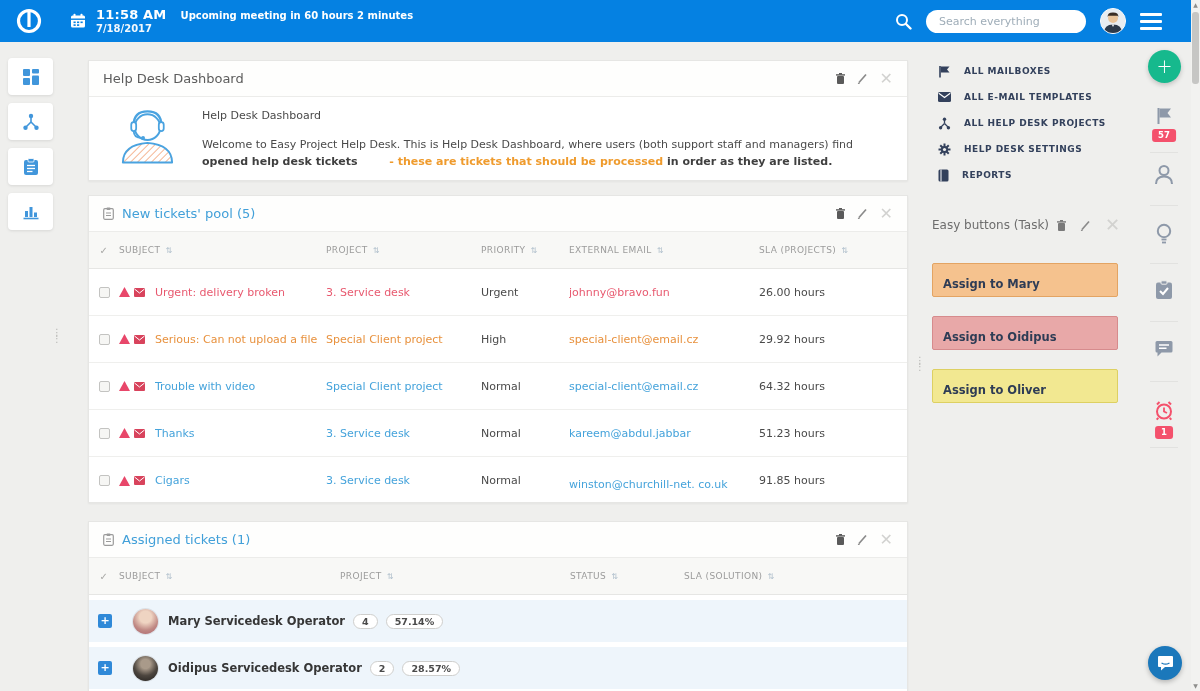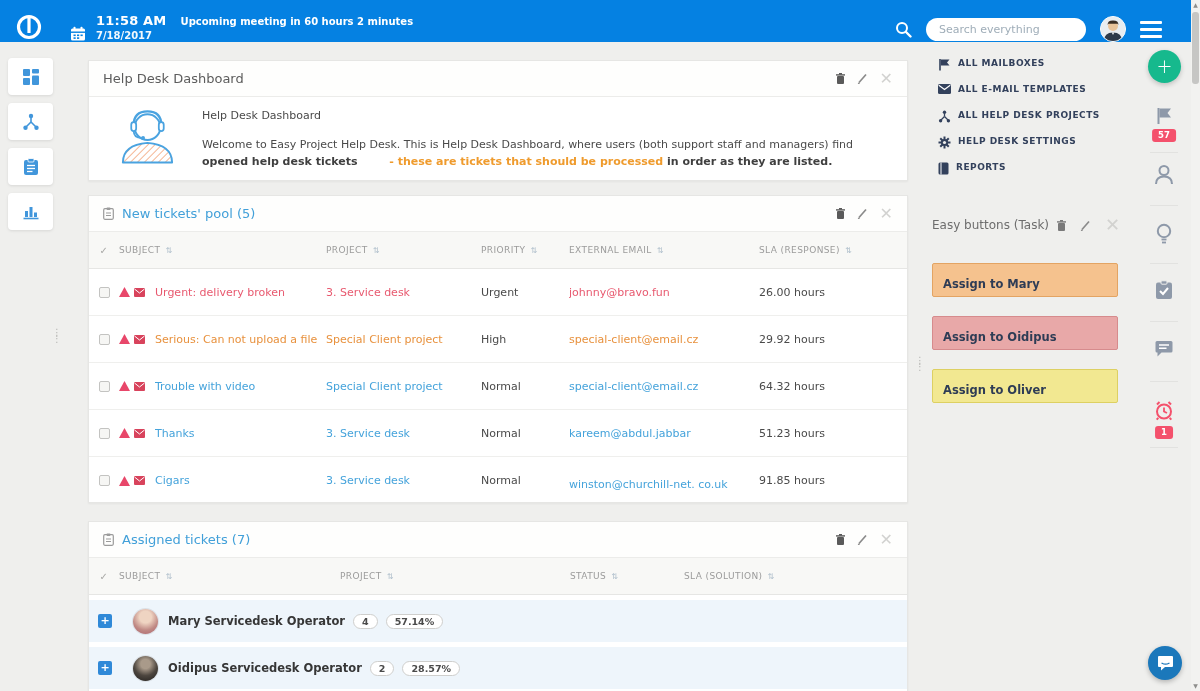--- a/index.html
+++ b/index.html
@@ -2,21 +2,21 @@
 <html><head>
 <meta charset="utf-8">
 <style>
   *{margin:0;padding:0;box-sizing:border-box}
   html,body{width:1200px;height:691px;overflow:hidden;background:#efefed;
     font-family:"DejaVu Sans","Liberation Sans",sans-serif;-webkit-font-smoothing:antialiased}
   .app{position:relative;width:1200px;height:691px;background:#efefed}
 
   
   .topbar{position:absolute;top:0;left:0;width:1200px;height:42px;background:#0581e2;
-    display:flex;align-items:flex-end;color:#fff;z-index:5;padding:0 14px}
+    display:flex;align-items:center;color:#fff;z-index:5;padding:0 14px}
   .logo{width:30px;height:30px;margin-right:26px;display:flex;align-items:center;justify-content:center;cursor:pointer}
   .cal-ic{margin-right:10px;display:flex;align-items:center;cursor:pointer}
   .clockblock{display:flex;flex-direction:column;line-height:1.25}
   .clock-row{display:flex;align-items:baseline}
   .time{font-size:13px;font-weight:bold;letter-spacing:.2px}
   .notice{font-size:10px;font-weight:bold;margin-left:14px;cursor:pointer}
   .date{font-size:10px;font-weight:bold;opacity:.95}
   .top-right{margin-left:auto;display:flex;align-items:center;gap:14px;margin-right:24px}
   .search-ic{display:flex;cursor:pointer}
   .search{width:160px;height:23px;border:none;border-radius:12px;background:#fff;
@@ -84,21 +84,21 @@
   .gav-oidipus{background:radial-gradient(circle at 50% 32%,#a99a8a 22%,#4d463f 55%,#1f1d1b 100%)}
   .gname{font-size:11.5px;font-weight:bold;color:#363636;margin-left:10px}
   .pill{margin-left:8px;border:1px solid #cfcfcd;border-radius:9px;background:#fff;
     padding:1px 8px;font-size:9.5px;font-weight:bold;color:#4a4a4a}
 
   
   .drag{position:absolute;color:#b8b8b6;font-size:10px;letter-spacing:0;line-height:.6;cursor:grab;width:8px;text-align:center}
 
   
   .rmenu{position:absolute;left:938px;top:58px;width:200px}
-  .rmenu-item{display:flex;gap:7px;height:26px;cursor:pointer}
+  .rmenu-item{display:flex;align-items:center;gap:13px;height:26px;cursor:pointer}
   .rmenu-item span{font-size:9px;font-weight:bold;color:#33415c;letter-spacing:.5px}
   .easy-header{position:absolute;left:932px;top:216px;width:188px;display:flex;align-items:center}
   .easy-title{font-size:12px;color:#6d6d6d}
   .easy-tools{margin-left:auto;display:flex;align-items:center;gap:14px}
   .easybtn{position:absolute;left:932px;width:186px;height:34px;border:1px solid;border-radius:2px;
     font-size:11.5px;font-weight:bold;color:#2e3c55;padding:7px 0 0 10px;cursor:pointer;
     font-family:inherit;text-align:left}
 
   
   .fab{position:absolute;border-radius:50%;display:flex;align-items:center;justify-content:center;cursor:pointer}
@@ -291,21 +291,21 @@
         </span>
       <span class="th">
           <span>PRIORITY</span>
           <span class="sort">⇅</span>
         </span>
       <span class="th">
           <span>EXTERNAL EMAIL</span>
           <span class="sort">⇅</span>
         </span>
       <span class="th">
-          <span>SLA (RESPONSE)</span>
+          <span>SLA (PROJECTS)</span>
           <span class="sort">⇅</span>
         </span>
     </div>
 
     <div class="trow">
       <span class="cb"></span>
       <span class="flags">
         <svg width="11" height="10" viewBox="0 0 11 10">
             <path d="M5.5 0 L11 10 L0 10 Z" fill="#e8476a"></path>
           </svg>
@@ -393,21 +393,21 @@
   <section class="card" style="top:521px;height:170px;border-bottom:none">
     <div class="card-header">
       <span class="clip-ic">
           <svg width="11" height="13" viewBox="0 0 11 13">
             <rect x="0.7" y="1.7" width="9.6" height="10.6" rx="1.2" fill="none" stroke="#9b9b9b" stroke-width="1.2"></rect>
             <rect x="3.5" y="0.5" width="4" height="2.4" rx="0.8" fill="#9b9b9b"></rect>
             <line x1="3" y1="6" x2="8" y2="6" stroke="#9b9b9b" stroke-width="1"></line>
             <line x1="3" y1="8.5" x2="8" y2="8.5" stroke="#9b9b9b" stroke-width="1"></line>
           </svg>
         </span>
-      <span class="card-title-link">Assigned tickets (7)</span>
+      <span class="card-title-link">Assigned tickets (1)</span>
       <span class="card-tools">
         <span class="tool">
             <svg width="9" height="11" viewBox="0 0 9 11">
               <rect x="1" y="3" width="7" height="8" rx="1" fill="#5a5a5a"></rect>
               <rect x="0" y="1.2" width="9" height="1.4" fill="#5a5a5a"></rect>
               <rect x="3" y="0" width="3" height="1.6" fill="#5a5a5a"></rect>
             </svg>
           </span>
         <span class="tool">
             <svg width="11" height="11" viewBox="0 0 11 11">

